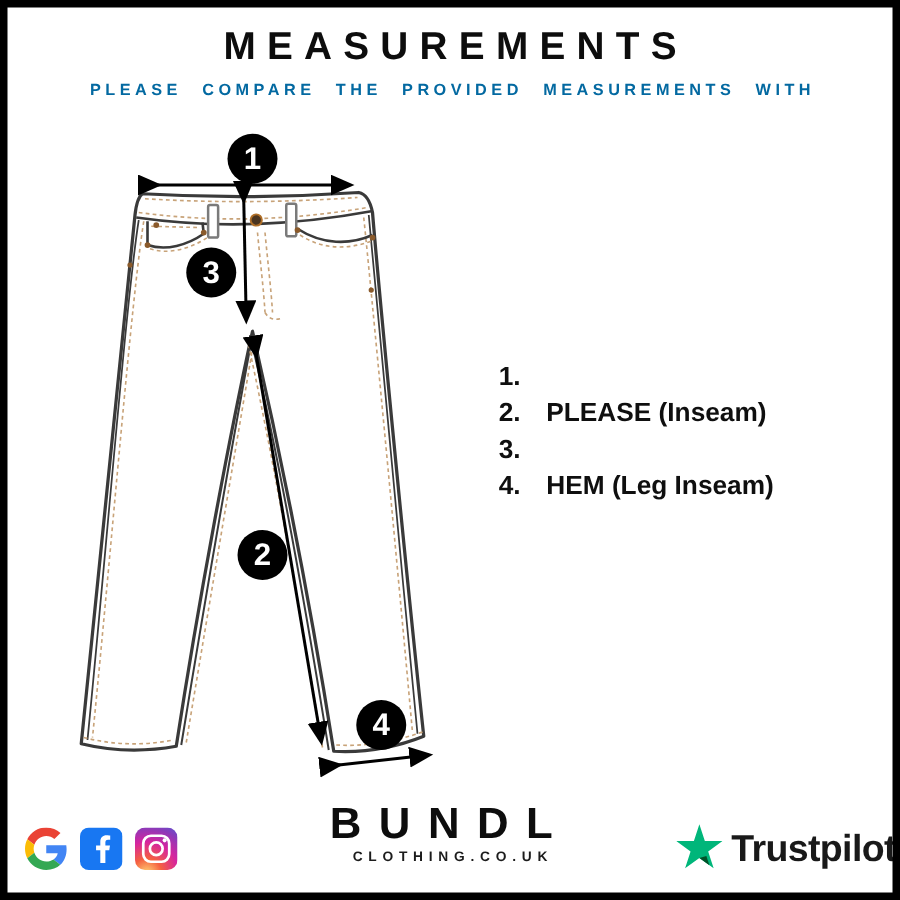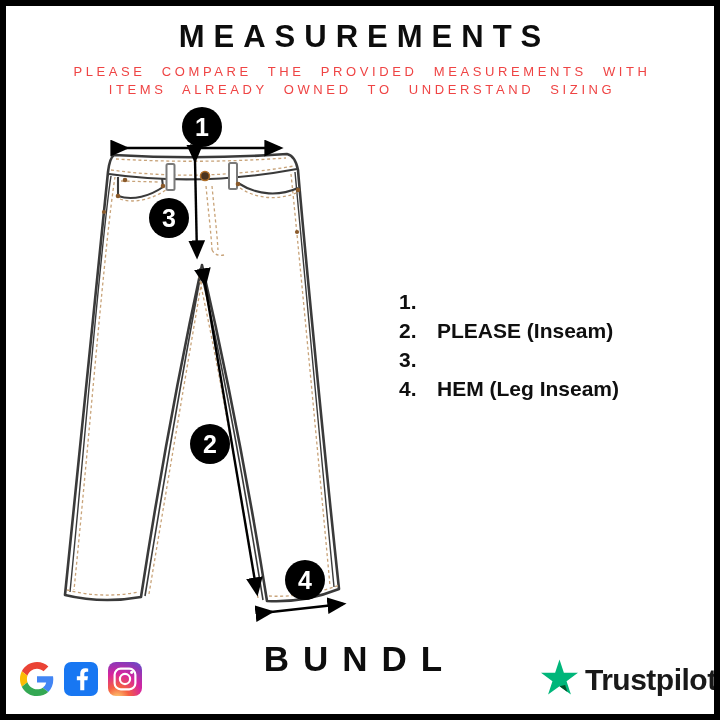--- a/index.html
+++ b/index.html
@@ -21,21 +21,21 @@
   .header{
     position:absolute;top:21px;left:0;right:0;
     text-align:center;z-index:3;
   }
   .title{
     font-size:31px;font-weight:800;color:#0d0d0d;
     letter-spacing:9px;padding-left:9px;line-height:1.05;
   }
   .subtitle{
     margin-top:9px;
-    font-size:13px;font-weight:400;color:#ef4444;
+    font-size:13px;font-weight:700;color:#0369a1;
     letter-spacing:3.6px;word-spacing:9px;
     line-height:18px;padding-left:4px;
   }
   
   .diagram-svg{position:absolute;left:0;top:0;z-index:1;}
   .marker{
     position:absolute;z-index:2;
     width:40px;height:40px;border-radius:50%;
     background:#000;color:#fff;
     display:flex;align-items:center;justify-content:center;
@@ -83,21 +83,20 @@
 <body>
 
 <div class="page">
 
   <div class="frame"></div>
 
   <div class="header">
     <div class="title">MEASUREMENTS</div>
     <div class="subtitle">
       <div>PLEASE COMPARE THE PROVIDED MEASUREMENTS WITH</div>
-      <div>ITEMS ALREADY OWNED TO UNDERSTAND SIZING</div>
     </div>
   </div>
 
   <svg class="diagram-svg" width="720" height="720" viewBox="0 0 720 720">
     <defs>
       <marker id="ah" markerWidth="9" markerHeight="8" refX="6.5" refY="3.5" orient="auto">
         <path d="M0,0 L8,3.5 L0,7 Z" fill="#000"></path>
       </marker>
     </defs>
 
@@ -218,20 +217,21 @@
       </defs>
       <rect width="36" height="36" rx="8.5" fill="url(#igGrad)"></rect>
       <rect x="7" y="7" width="22" height="22" rx="6.5" fill="none" stroke="#ffffff" stroke-width="2.3"></rect>
       <circle cx="18" cy="18" r="5.4" fill="none" stroke="#ffffff" stroke-width="2.3"></circle>
       <circle cx="25.1" cy="10.9" r="1.7" fill="#ffffff"></circle>
     </svg>
   </div>
 
   <div class="brand">
     <div class="brand-name">BUNDL</div>
+    <div class="brand-domain">CLOTHING.CO.UK</div>
   </div>
 
   <div class="trustpilot">
     <svg width="37" height="36" viewBox="0 0 126 120">
       <path fill="#00B67A" d="M126 45.9H77.9L63 0 48.1 45.9H0l39 28.3-14.9 45.8L63 91.7l38.9 28.3L87 74.2l39-28.3z"></path>
       <path fill="#005128" d="M63 91.7l19.1-4.8 8 24.6z"></path>
     </svg>
     <span class="trustpilot-label">Trustpilot</span>
   </div>
 

